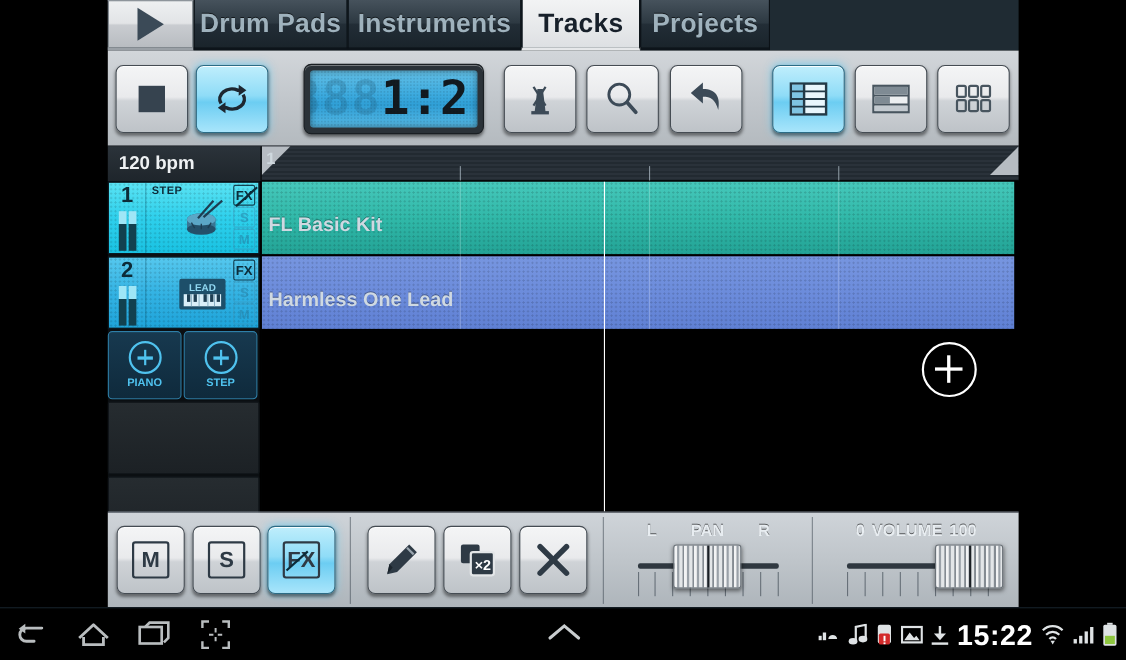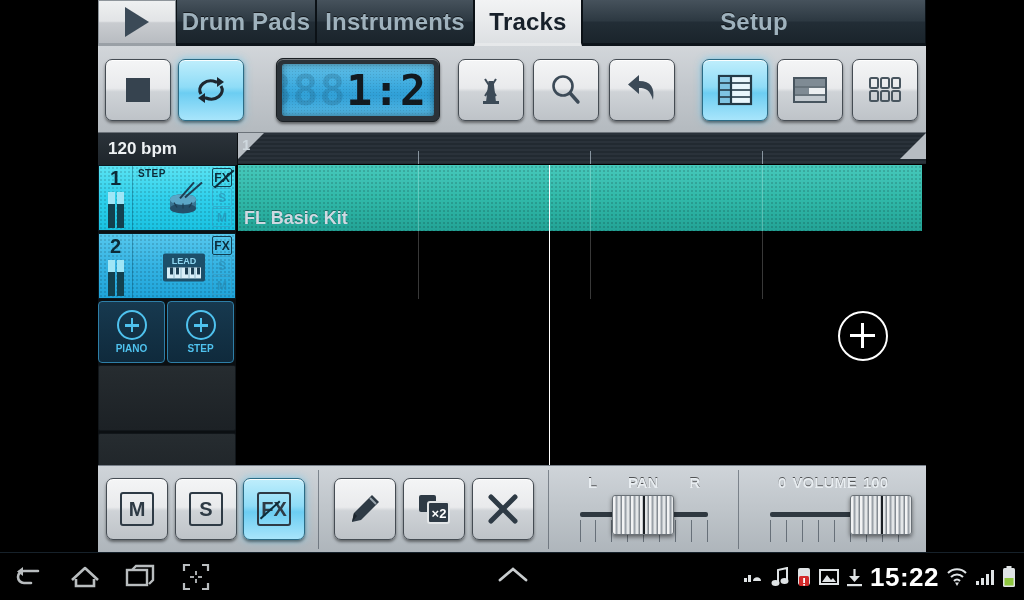--- a/index.html
+++ b/index.html
@@ -234,21 +234,21 @@
     overflow: hidden;
   }
   .clip::after {
     content:""; position:absolute; inset:0;
     background-image: radial-gradient(rgba(0,0,0,.14) 0.8px, transparent 0.9px);
     background-size: 4px 4px;
   }
   .clip.c1 { top: 0;  background: linear-gradient(180deg,#46c8bb 0%,#2fb7a7 55%,#23a396 100%); }
   .clip.c2 { top: 68px; background: linear-gradient(180deg,#7796e0 0%,#6b8bdb 55%,#5f80d4 100%); }
   .clip-label {
-    position: absolute; left: 6px; bottom: 2px; z-index: 3;
+    position: absolute; left: 6px; bottom: 16px; z-index: 3;
     color: #cfd9e2; font-size: 18px; font-weight: bold;
     text-shadow: 0 -1px 0 rgba(0,0,0,.35);
   }
   #playhead {
     position: absolute; left: 311px; top: 0; width: 1px; height: 300px;
     background: #fff; z-index: 6;
   }
   .lanetick {
     position: absolute; top: 0; width: 1px; height: 134px;
     background: rgba(255,255,255,.22); z-index: 4;
@@ -345,22 +345,22 @@
       </div>
       <div class="tab" style="width:140px">
         <span>Drum Pads</span>
       </div>
       <div class="tab" style="width:158px">
         <span>Instruments</span>
       </div>
       <div class="tab active" style="width:108px">
         <span>Tracks</span>
       </div>
-      <div class="tab" style="flex:1">
-        <span>Setup</span>
+      <div class="tab" style="width:118px">
+        <span>Projects</span>
       </div>
     </div>
 
     <div id="toolbar">
 
       <div class="tbtn" style="left:7px">
         <div class="stop-sq"></div>
       </div>
 
       <div class="tbtn on" style="left:80px">
@@ -549,20 +549,23 @@
         </div>
 
         <div class="emptyslot" style="margin-top:2px"></div>
         <div class="emptyslot"></div>
       </div>
 
       <div id="lanes">
         <div class="clip c1">
           <span class="clip-label">FL Basic Kit</span>
         </div>
+        <div class="clip c2">
+          <span class="clip-label">Harmless One Lead</span>
+        </div>
         <div class="lanetick" style="left:180px"></div>
         <div class="lanetick" style="left:352px"></div>
         <div class="lanetick" style="left:524px"></div>
         <div id="playhead"></div>
         <div id="bigplus"></div>
       </div>
     </div>
 
     <div id="bottombar">
 

